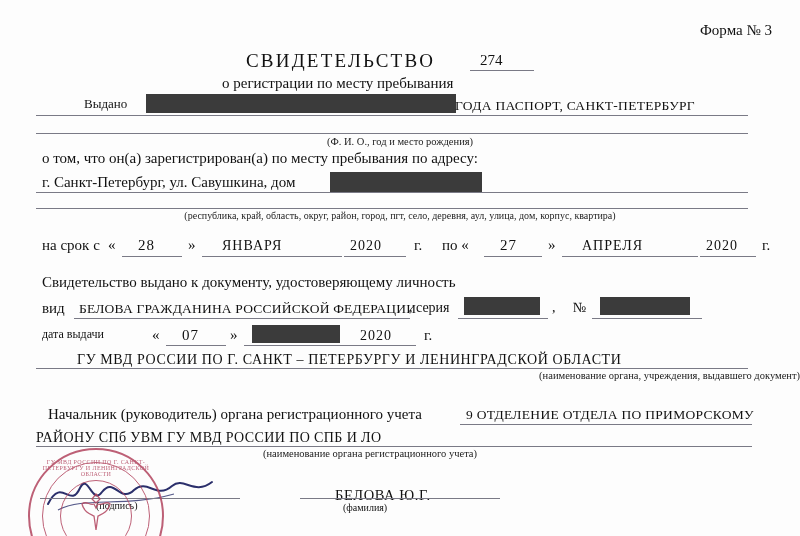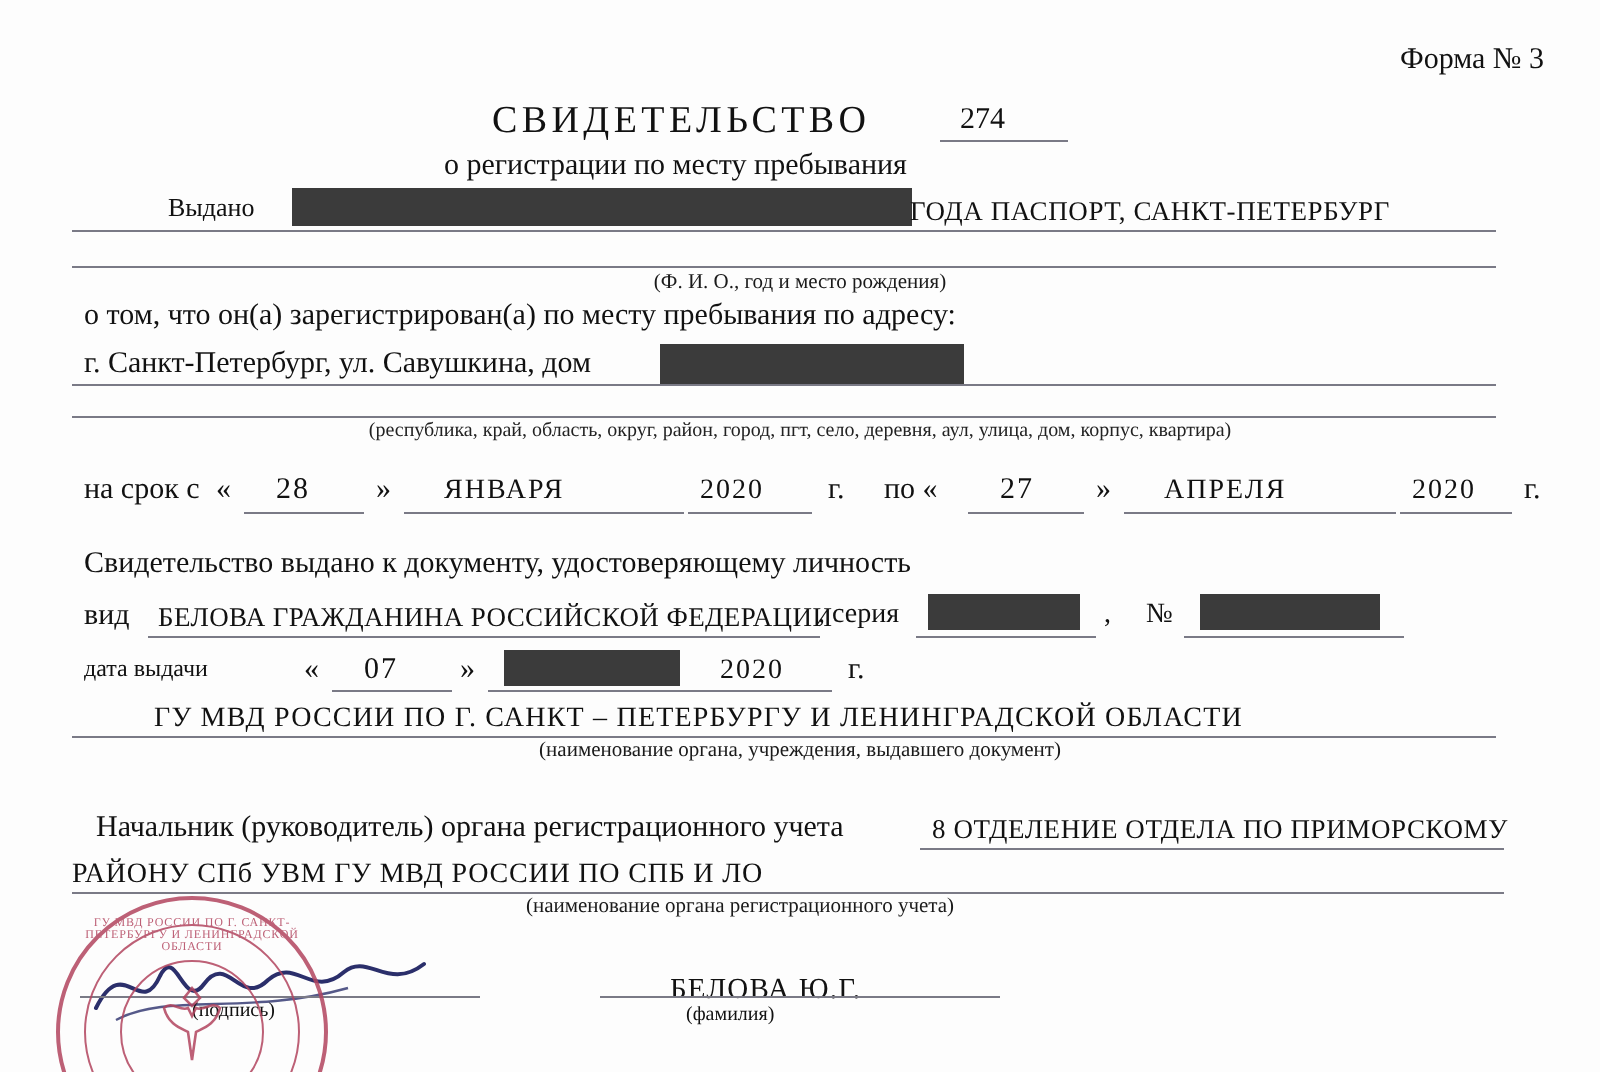--- a/index.html
+++ b/index.html
@@ -73,21 +73,21 @@
     font-family: Liberation Serif, serif;
   }
   .term-row { font-size: 15px; }
   .doc-line1 { top: 274px; left: 42px; font-size: 15px; }
   .vid-lbl { top: 300px; left: 42px; font-size: 15px; }
   .vid-val { top: 301px; left: 79px; font-size: 13.5px; letter-spacing: .2px; }
   .seriya { top: 300px; left: 409px; font-size: 14px; }
   .numsign { top: 300px; left: 573px; font-size: 14px; }
   .datav-lbl { top: 327px; left: 42px; font-size: 12px; }
   .organ { top: 352px; left: 42px; font-size: 14px; letter-spacing: .6px; margin-left: 35px; }
-  .cap-organ { top: 370px; left: 0; width: 800px; text-align: center; }
+  .cap-organ { top: 370px; left: 0; width: 800px; text-align: right; }
   .nach { top: 406px; left: 48px; font-size: 15px; }
   .nach-val { top: 407px; left: 466px; font-size: 13.5px; letter-spacing: .3px; }
   .rayon { top: 430px; left: 36px; font-size: 14px; letter-spacing: .4px; }
   .cap-nach { top: 448px; left: 0; width: 740px; text-align: center; }
   .cap-podpis { top: 500px; left: 96px; font-size: 10px; }
   .belova { top: 487px; left: 335px; font-size: 14.5px; letter-spacing: .6px; }
   .cap-familia { top: 502px; left: 343px; font-size: 10px; }
 
   
   .stamp {
@@ -199,21 +199,21 @@
   <div class="line" style="left:244px; top:345px; width:112px;"></div>
   <div class="abs" style="top:328px; left:360px; font-size:14px; letter-spacing:1px;">2020</div>
   <div class="line" style="left:356px; top:345px; width:60px;"></div>
   <div class="abs" style="top:327px; left:424px; font-size:15px;">г.</div>
 
   <div class="abs organ">ГУ  МВД  РОССИИ  ПО  Г. САНКТ – ПЕТЕРБУРГУ  И  ЛЕНИНГРАДСКОЙ ОБЛАСТИ</div>
   <div class="line" style="left:36px; top:368px; width:712px;"></div>
   <div class="abs small cap-organ">(наименование органа, учреждения, выдавшего документ)</div>
 
   <div class="abs nach">Начальник (руководитель) органа регистрационного учета</div>
-  <div class="abs nach-val">8 ОТДЕЛЕНИЕ ОТДЕЛА  ПО ПРИМОРСКОМУ</div>
+  <div class="abs nach-val">9 ОТДЕЛЕНИЕ ОТДЕЛА  ПО ПРИМОРСКОМУ</div>
   <div class="line" style="left:460px; top:424px; width:292px;"></div>
   <div class="abs rayon">РАЙОНУ СПб УВМ  ГУ  МВД РОССИИ  ПО СПБ  И  ЛО</div>
   <div class="line" style="left:36px; top:446px; width:716px;"></div>
   <div class="abs small cap-nach">(наименование органа регистрационного учета)</div>
 
   <svg class="signature" viewBox="0 0 180 46">
     <path d="M4 34 C 18 6, 26 40, 36 18 C 44 2, 48 36, 58 22 C 70 6, 76 34, 90 20 C 104 8, 112 30, 128 16 C 140 6, 150 26, 168 12" stroke="#2b2f6b" stroke-width="2" fill="none" stroke-linecap="round"></path>
     <path d="M14 40 C 40 26, 80 38, 130 24" stroke="#2b2f6b" stroke-width="1.2" fill="none" opacity=".8"></path>
   </svg>
   <div class="line" style="left:40px; top:498px; width:200px;"></div>

